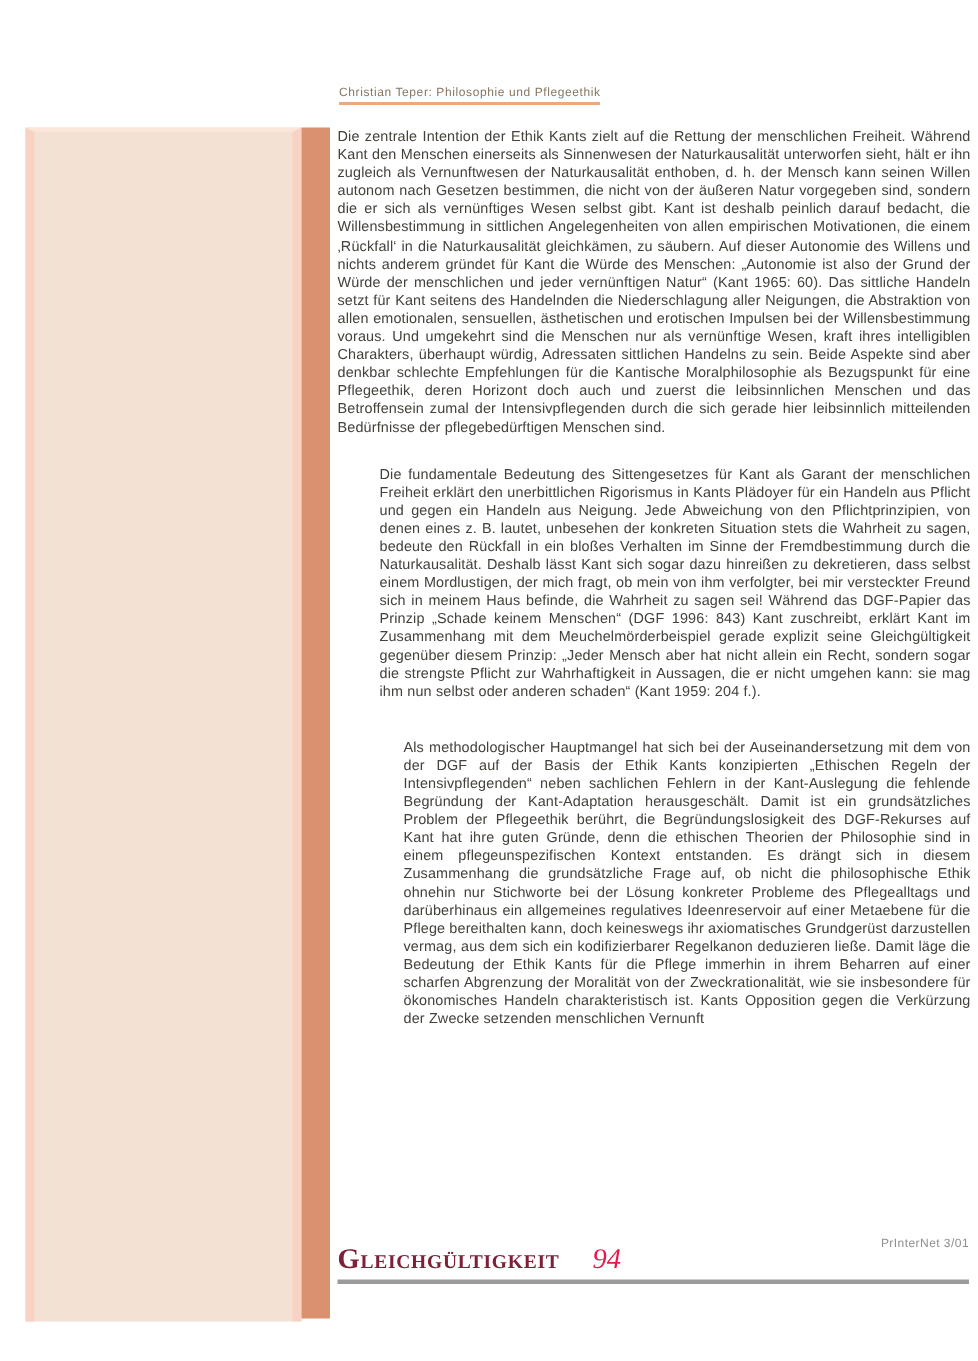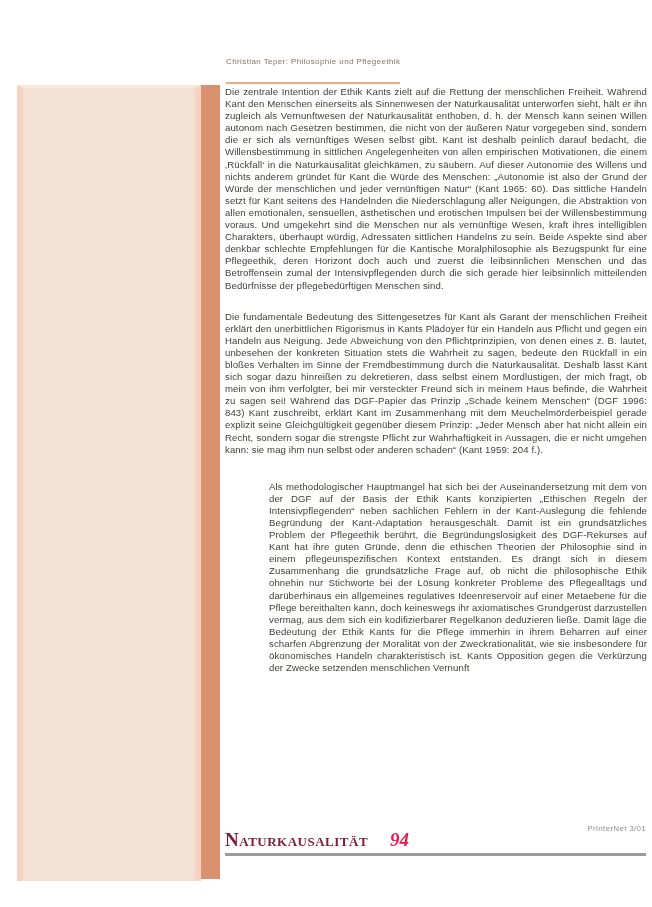--- a/index.html
+++ b/index.html
@@ -19,49 +19,49 @@
   }
   .deco-strip{
     position:absolute;left:201px;top:85px;width:19px;height:794px;
     background:var(--sidebar-salmon,#d9916f);
   }
   
   .running-head{
     position:absolute;left:226px;top:57px;
     font-size:8px;letter-spacing:.4px;color:#867562;
     border-bottom:2px solid var(--head-underline,#efa87d);
-    padding-bottom:16px;white-space:nowrap;
+    padding-bottom:2px;white-space:nowrap;
   }
   
   .content{
     position:absolute;left:225px;top:86px;width:422px;
     color:#44403a;font-size:9.6px;line-height:12.1px;text-align:justify;
     letter-spacing:.1px;
   }
   .content p{margin:0;}
   .continuation{margin:0 0 0 0;}
   .body-para{margin-top:17px;}
-  .body-para:nth-of-type(2){margin-top:19px;}
+  .body-para:nth-of-type(2){margin-top:19px;margin-left:28px;}
   .body-para:nth-of-type(3){margin-top:25px;margin-left:44px;}
   .u{}
   
   .footer{
     position:absolute;left:225px;top:824px;width:421px;
     display:flex;justify-content:space-between;align-items:flex-end;
     border-bottom:3px solid var(--footer-rule,#9b9b9b);
     padding-bottom:4px;
   }
   .footer-left{display:flex;align-items:baseline;}
   .footer-section{
     font-family:"Liberation Serif",serif;font-weight:bold;
     font-variant:small-caps;font-size:19px;line-height:19px;
     color:var(--footer-maroon,#7d2038);letter-spacing:.5px;
   }
   .footer-page{
-    font-family:"Liberation Serif",serif;font-weight:bold;font-style:italic;
+    font-family:"Liberation Serif",serif;font-weight:normal;font-style:italic;
     font-size:19px;line-height:19px;margin-left:22px;
     color:var(--footer-red,#e5194e);
   }
   .footer-journal{
     font-size:8px;color:#8f8f8f;letter-spacing:.3px;margin-bottom:16px;
     white-space:nowrap;
   }
 </style>
 </head>
 <body>
@@ -76,19 +76,19 @@
   <div class="content">
     <div>
         <p class="body-para"><span>Die zentrale Intention der Ethik Kants zielt auf die Rettung der menschlichen Freiheit. Während Kant den Menschen einerseits als Sinnenwesen der Naturkausalität unterworfen sieht, hält er ihn zugleich als Vernunftwesen der Naturkausalität enthoben, d. h. der Mensch kann seinen Willen autonom nach Gesetzen bestimmen, die nicht von der äußeren Natur vorgegeben sind, sondern die er sich als vernünftiges Wesen selbst gibt. Kant ist deshalb peinlich darauf bedacht, die Willensbestimmung in sittlichen Angelegenheiten von allen empirischen Motivationen, die einem ‚Rückfall‘ in die Naturkausalität gleichkämen, zu säubern. Auf dieser Autonomie des Willens und nichts anderem gründet für Kant die Würde des Menschen: „</span><span class="u">Autonomie</span><span> ist also der Grund der Würde der menschlichen und jeder vernünftigen Natur“ (Kant 1965: 60). Das sittliche Handeln setzt für Kant seitens des Handelnden die Niederschlagung aller Neigungen, die Abstraktion von allen emotionalen, sensuellen, ästhetischen und erotischen Impulsen bei der Willensbestimmung voraus. Und umgekehrt sind die Menschen nur als vernünftige Wesen, kraft ihres intelligiblen Charakters, überhaupt würdig, Adressaten sittlichen Handelns zu sein. Beide Aspekte sind aber denkbar schlechte Empfehlungen für die Kantische Moralphilosophie als Bezugspunkt für eine Pflegeethik, deren Horizont doch auch und zuerst die leibsinnlichen Menschen und das Betroffensein zumal der Intensivpflegenden durch die sich gerade hier leibsinnlich mitteilenden Bedürfnisse der pflegebedürftigen Menschen sind.</span></p>
         <p class="body-para"><span>Die fundamentale Bedeutung des Sittengesetzes für Kant als Garant der menschlichen Freiheit erklärt den unerbittlichen Rigorismus in Kants Plädoyer für ein Handeln aus Pflicht und gegen ein Handeln aus Neigung. Jede Abweichung von den Pflichtprinzipien, von denen eines z. B. lautet, unbesehen der konkreten Situation stets die Wahrheit zu sagen, bedeute den Rückfall in ein bloßes Verhalten im Sinne der Fremdbestimmung durch die Naturkausalität. Deshalb lässt Kant sich sogar dazu hinreißen zu dekretieren, dass selbst einem Mordlustigen, der mich fragt, ob mein von ihm verfolgter, bei mir versteckter Freund sich in meinem Haus befinde, die Wahrheit zu sagen sei! Während das DGF-Papier das Prinzip „Schade keinem Menschen“ (DGF 1996: 843) Kant zuschreibt, erklärt Kant im Zusammenhang mit dem Meuchelmörderbeispiel gerade explizit seine Gleichgültigkeit gegenüber diesem Prinzip: „Jeder Mensch aber hat nicht allein ein Recht, sondern sogar die strengste Pflicht zur Wahrhaftigkeit in Aussagen, die er nicht umgehen kann: sie mag ihm nun selbst oder anderen schaden“ (Kant 1959: 204 f.).</span></p>
         <p class="body-para"><span>Als methodologischer Hauptmangel hat sich bei der Auseinandersetzung mit dem von der DGF auf der Basis der Ethik Kants konzipierten „Ethischen Regeln der Intensivpflegenden“ neben sachlichen Fehlern in der Kant-Auslegung die fehlende Begründung der Kant-Adaptation herausgeschält. Damit ist ein grundsätzliches Problem der Pflegeethik berührt, die Begründungslosigkeit des DGF-Rekurses auf Kant hat ihre guten Gründe, denn die ethischen Theorien der Philosophie sind in einem pflegeunspezifischen Kontext entstanden. Es drängt sich in diesem Zusammenhang die grundsätzliche Frage auf, ob nicht die philosophische Ethik ohnehin nur Stichworte bei der Lösung konkreter Probleme des Pflegealltags und darüberhinaus ein allgemeines regulatives Ideenreservoir auf einer Metaebene für die Pflege bereithalten kann, doch keineswegs ihr axiomatisches Grundgerüst darzustellen vermag, aus dem sich ein kodifizierbarer Regelkanon deduzieren ließe. Damit läge die Bedeutung der Ethik Kants für die Pflege immerhin in ihrem Beharren auf einer scharfen Abgrenzung der Moralität von der Zweckrationalität, wie sie insbesondere für ökonomisches Handeln charakteristisch ist. Kants Opposition gegen die Verkürzung der Zwecke setzenden menschlichen Vernunft</span></p>
       </div>
   </div>
 
   <div class="footer">
     <div class="footer-left">
-      <span class="footer-section">Naturkausalität</span>
+      <span class="footer-section">Gleichgültigkeit</span>
       <span class="footer-page">94</span>
     </div>
     <span class="footer-journal">PrInterNet 3/01</span>
   </div>
 
 </div>
 
 </body></html>

